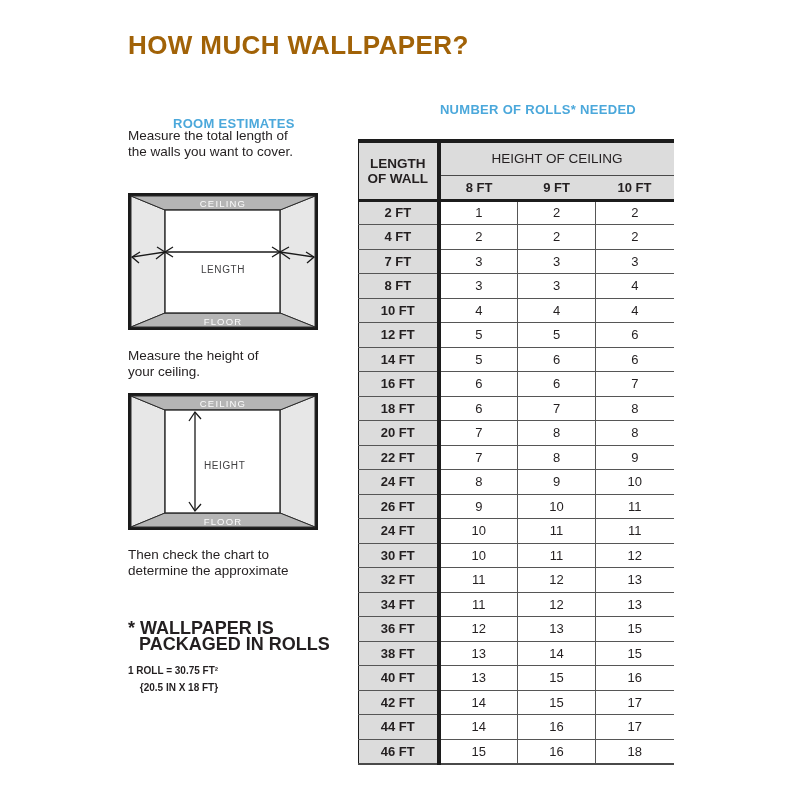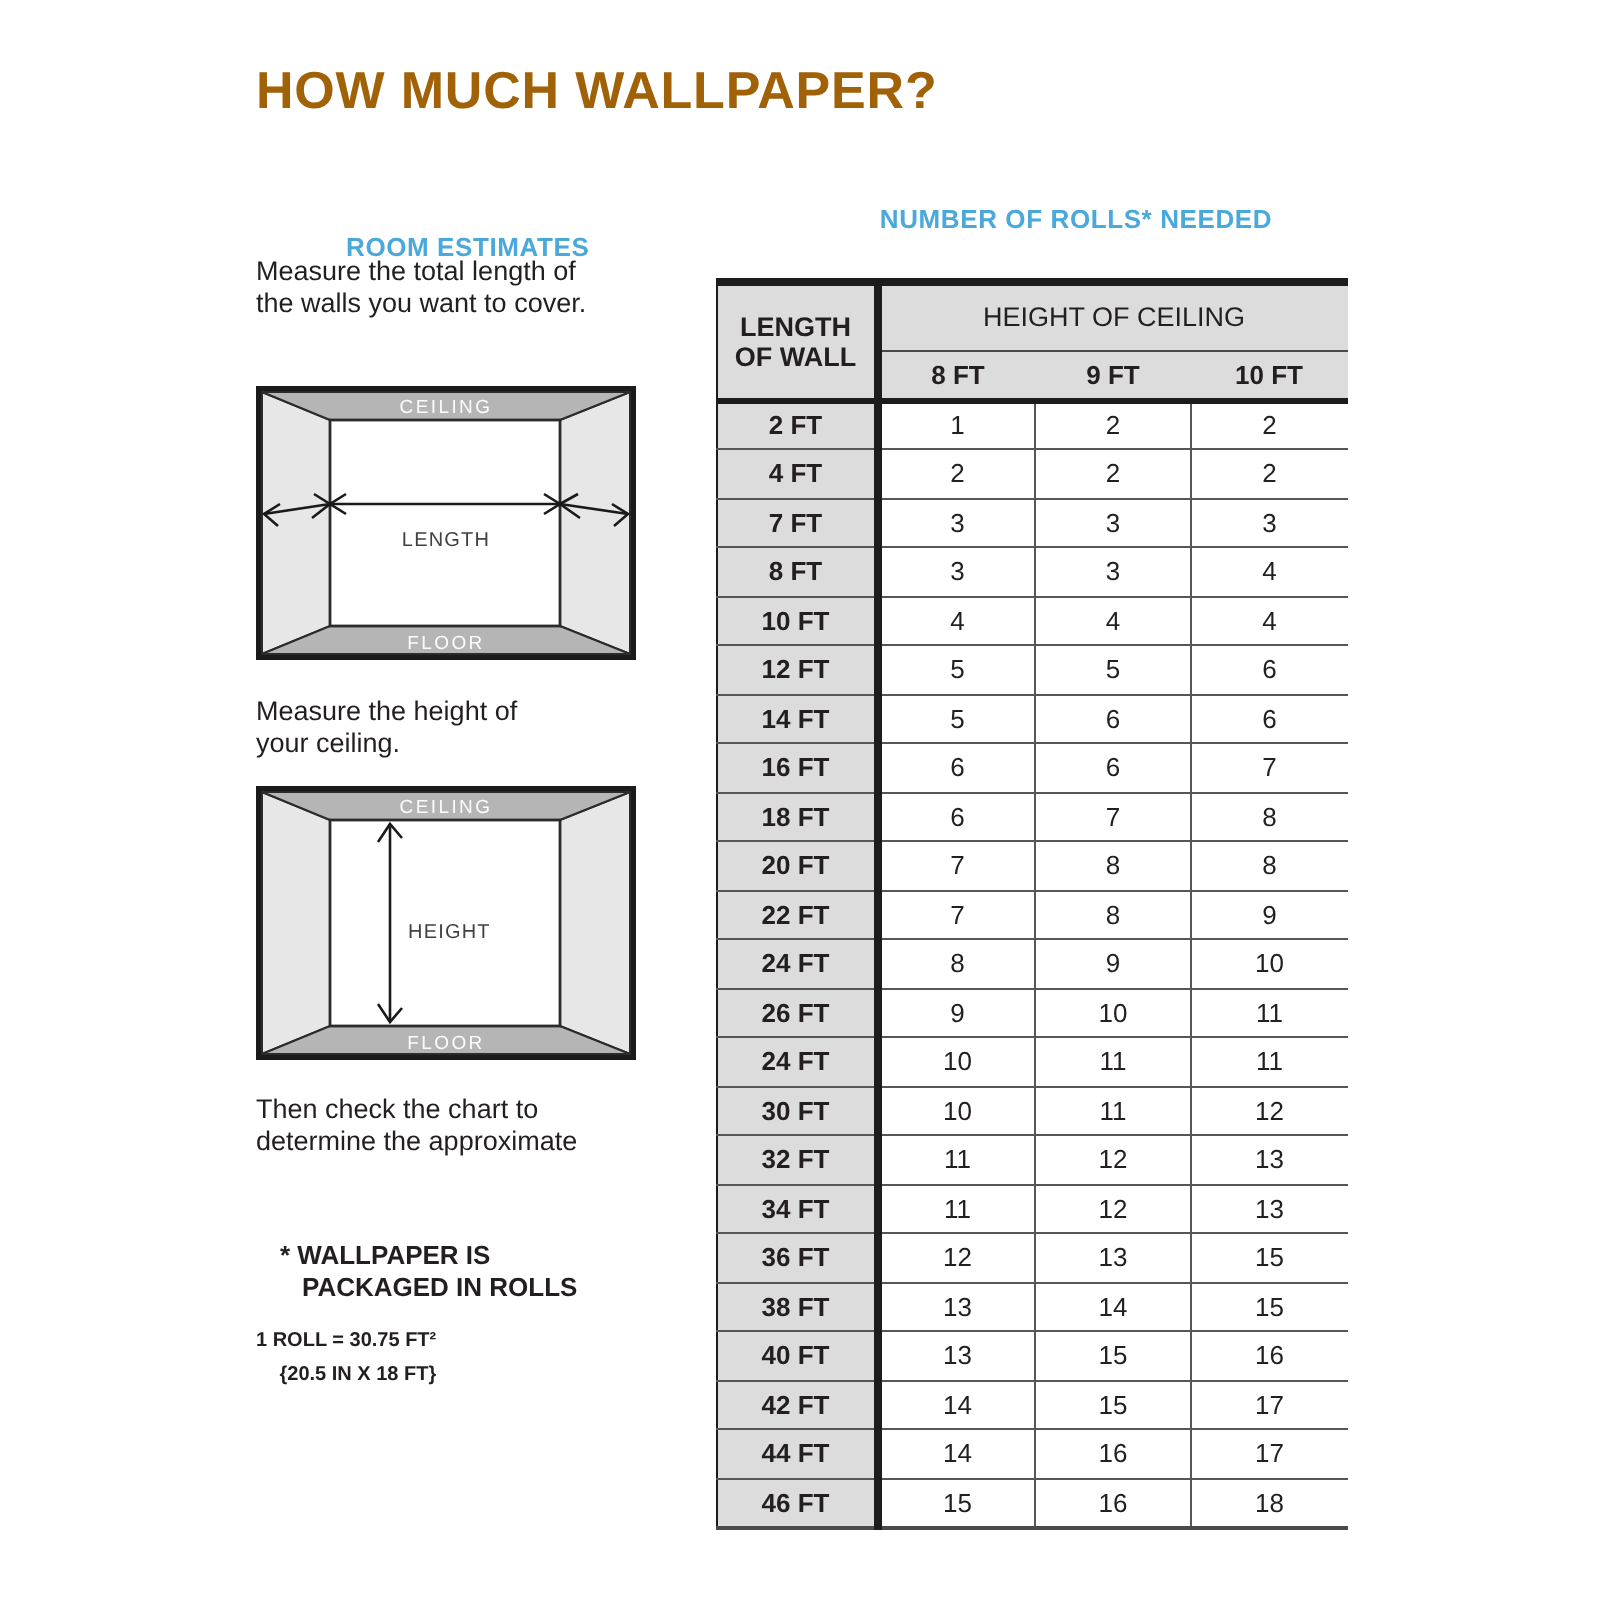--- a/index.html
+++ b/index.html
@@ -33,21 +33,21 @@
   .step1 { top: 128px; }
   .step2 { top: 348px; }
   .step3 { top: 547px; }
 
   .diagram { position: absolute; left: 128px; width: 190px; height: 137px; }
   .diagram1 { top: 193px; }
   .diagram2 { top: 393px; }
 
   .footnote {
     position: absolute; left: 128px; top: 620px;
-    font-size: 13px; font-weight: bold; line-height: 16px; color: #231f20; margin-left: 12px;
+    font-size: 18px; font-weight: bold; line-height: 16px; color: #231f20;
   }
   .footnote .indent { padding-left: 11px; }
 
   .roll-info {
     position: absolute; left: 128px; top: 662px;
     font-size: 10px; font-weight: bold; line-height: 17px; color: #231f20; text-align: right;
   }
 
   table.rolls-table {
     position: absolute; left: 358px; top: 139px;

